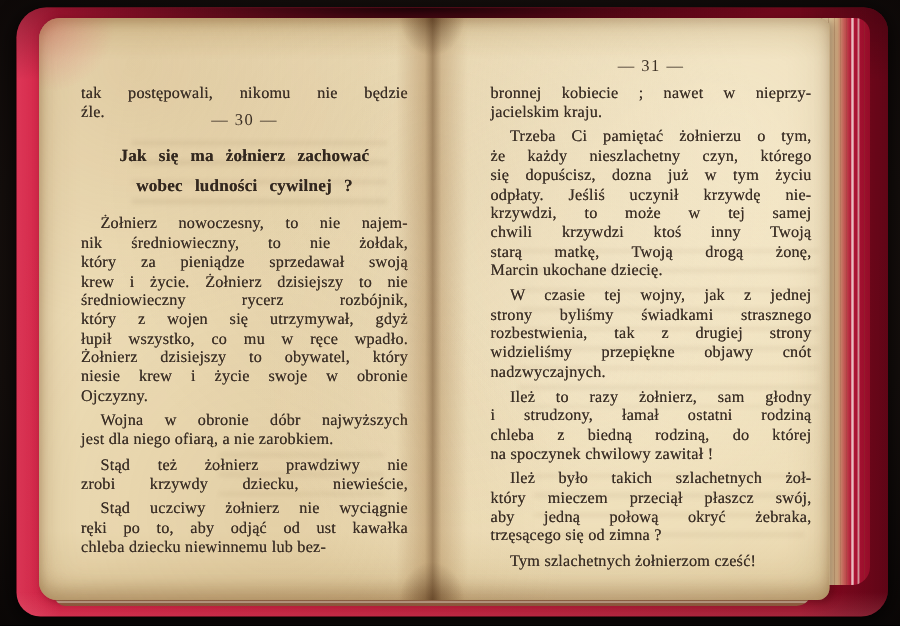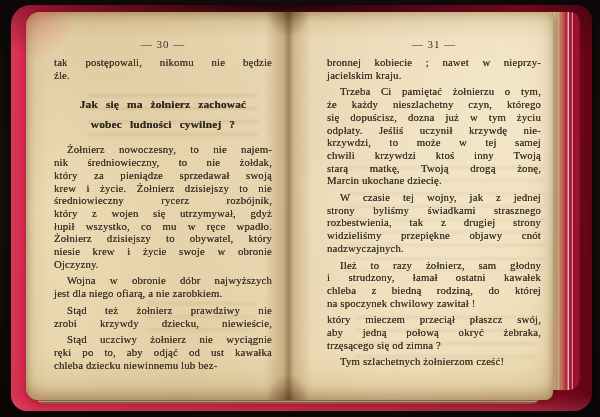--- a/index.html
+++ b/index.html
@@ -87,21 +87,21 @@
   .ghost.g3 { left:320px; top:150px; width:200px; height:110px; opacity:0.07; }
   .ghost.g4 { left:330px; top:300px; width:180px; height:50px; opacity:0.08; }
   
   .page { position:absolute; top:0; height:100%; }
   .page-left  { left:0; width:250px; }
   .page-right { left:271px; right:0; }
   .pageno {
     position:absolute; top:26px; font-size:11px; letter-spacing:1px;
     color:#3b2f24; text-align:center;
   }
-  .page-left  .pageno { left:28px; width:218px; }
+  .page-left  .pageno { left:28px; width:218px;margin-top:36px; }
   .page-right .pageno { left:30px; width:214px; }
   .page-body { position:absolute; top:44px; color:#3b2f26; }
   .page-left  .page-body { left:28px; width:218px; }
   .page-right .page-body { left:30px; width:214px; }
   .block { margin-top:4px; }
   .block:first-child { margin-top:0; }
   .line {
     font-size:10.8px; line-height:12.7px; letter-spacing:0.15px;
     text-align:justify; text-align-last:justify;
     text-shadow:0 0 0.4px rgba(59,47,38,0.85);
@@ -190,25 +190,26 @@
           </div>
           <div class="block para">
             <div class="line indent">W czasie tej wojny, jak z jednej</div>
             <div class="line">strony byliśmy świadkami strasznego</div>
             <div class="line">rozbestwienia, tak z drugiej strony</div>
             <div class="line">widzieliśmy przepiękne objawy cnót</div>
             <div class="line last">nadzwyczajnych.</div>
           </div>
           <div class="block para">
             <div class="line indent">Ileż to razy żołnierz, sam głodny</div>
-            <div class="line">i strudzony, łamał ostatni kawałek</div>
+            <div class="line">i strudzony, łamał ostatni rodziną</div>
             <div class="line">chleba z biedną rodziną, do której</div>
             <div class="line last">na spoczynek chwilowy zawitał&nbsp;!</div>
           </div>
           <div class="block para">
+            <div class="line indent">Ileż było takich szlachetnych żoł-</div>
             <div class="line">który mieczem przeciął płaszcz swój,</div>
             <div class="line">aby jedną połową okryć żebraka,</div>
             <div class="line last">trzęsącego się od zimna&nbsp;?</div>
           </div>
           <div class="block para">
             <div class="line last indent">Tym szlachetnych żołnierzom cześć!</div>
           </div>
         </div>
     </div>
   </div>

